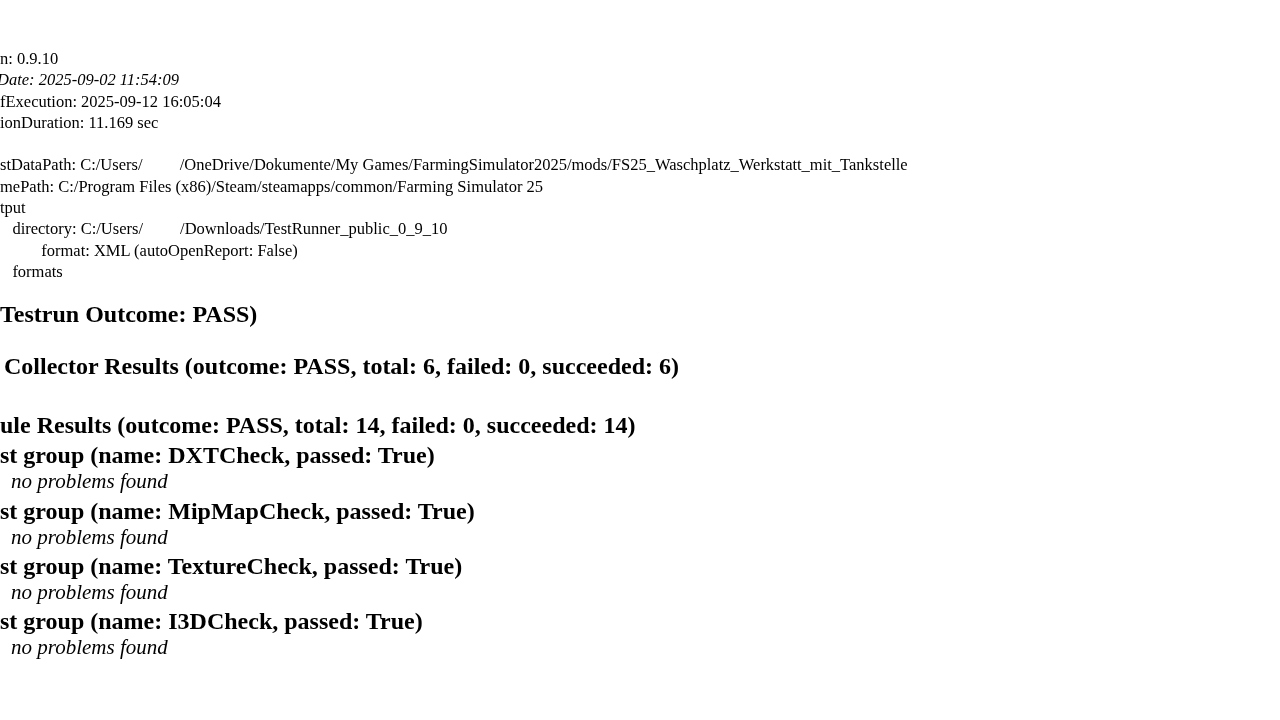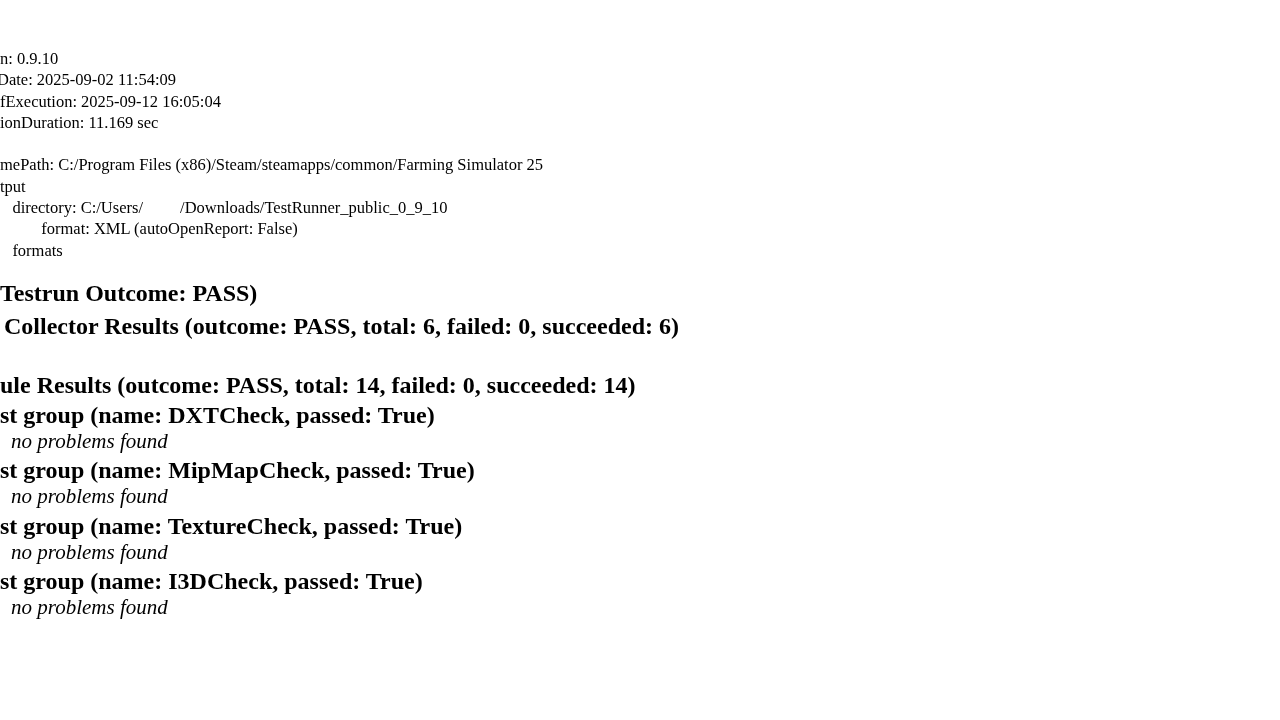--- a/index.html
+++ b/index.html
@@ -25,30 +25,31 @@
     margin-top: 48px;
     font-size: 16.5px;
     line-height: 21.3px;
   }
   .cfg-line {
     white-space: pre;
     min-height: 21.3px;
   }
   .clip-left {
     text-indent: -3px; 
+    font-style: italic;
   }
   
   .h {
     font-weight: bold;
     font-size: 24px;
     line-height: 24px;
     white-space: pre;
   }
   .heading-testrun   { margin-top: 20px; }
-  .heading-collector { margin-top: 9px; padding-left: 4px; font-family: Liberation Serif, serif; }
+  .heading-collector { margin-top: 28px; padding-left: 4px; font-family: Liberation Serif, serif; }
   .heading-module    { margin-top: 35px; }
   .group-heading     { margin-top: 6px; }
   
   .note {
     font-style: italic;
     font-size: 21px;
     line-height: 21.3px;
     padding-left: 11px;
     margin-top: 4px;
     white-space: pre;
@@ -58,20 +59,21 @@
 <body>
 
 <div class="page">
 
   <div class="config">
     <div class="cfg-line">n: 0.9.10</div>
     <div class="cfg-line clip-left">Date: 2025-09-02 11:54:09</div>
     <div class="cfg-line">fExecution: 2025-09-12 16:05:04</div>
     <div class="cfg-line">ionDuration: 11.169 sec</div>
     <div class="cfg-line"></div>
+    <div class="cfg-line">stDataPath: C:/Users/         /OneDrive/Dokumente/My Games/FarmingSimulator2025/mods/FS25_Waschplatz_Werkstatt_mit_Tankstelle</div>
     <div class="cfg-line">mePath: C:/Program Files (x86)/Steam/steamapps/common/Farming Simulator 25</div>
     <div class="cfg-line">tput</div>
     <div class="cfg-line">   directory: C:/Users/         /Downloads/TestRunner_public_0_9_10</div>
     <div class="cfg-line">          format: XML (autoOpenReport: False)</div>
     <div class="cfg-line">   formats</div>
   </div>
 
   <div class="h heading-testrun">Testrun Outcome: PASS)</div>
   <div class="h heading-collector">Collector Results (outcome: PASS, total: 6, failed: 0, succeeded: 6)</div>
   <div class="h heading-module">ule Results (outcome: PASS, total: 14, failed: 0, succeeded: 14)</div>

